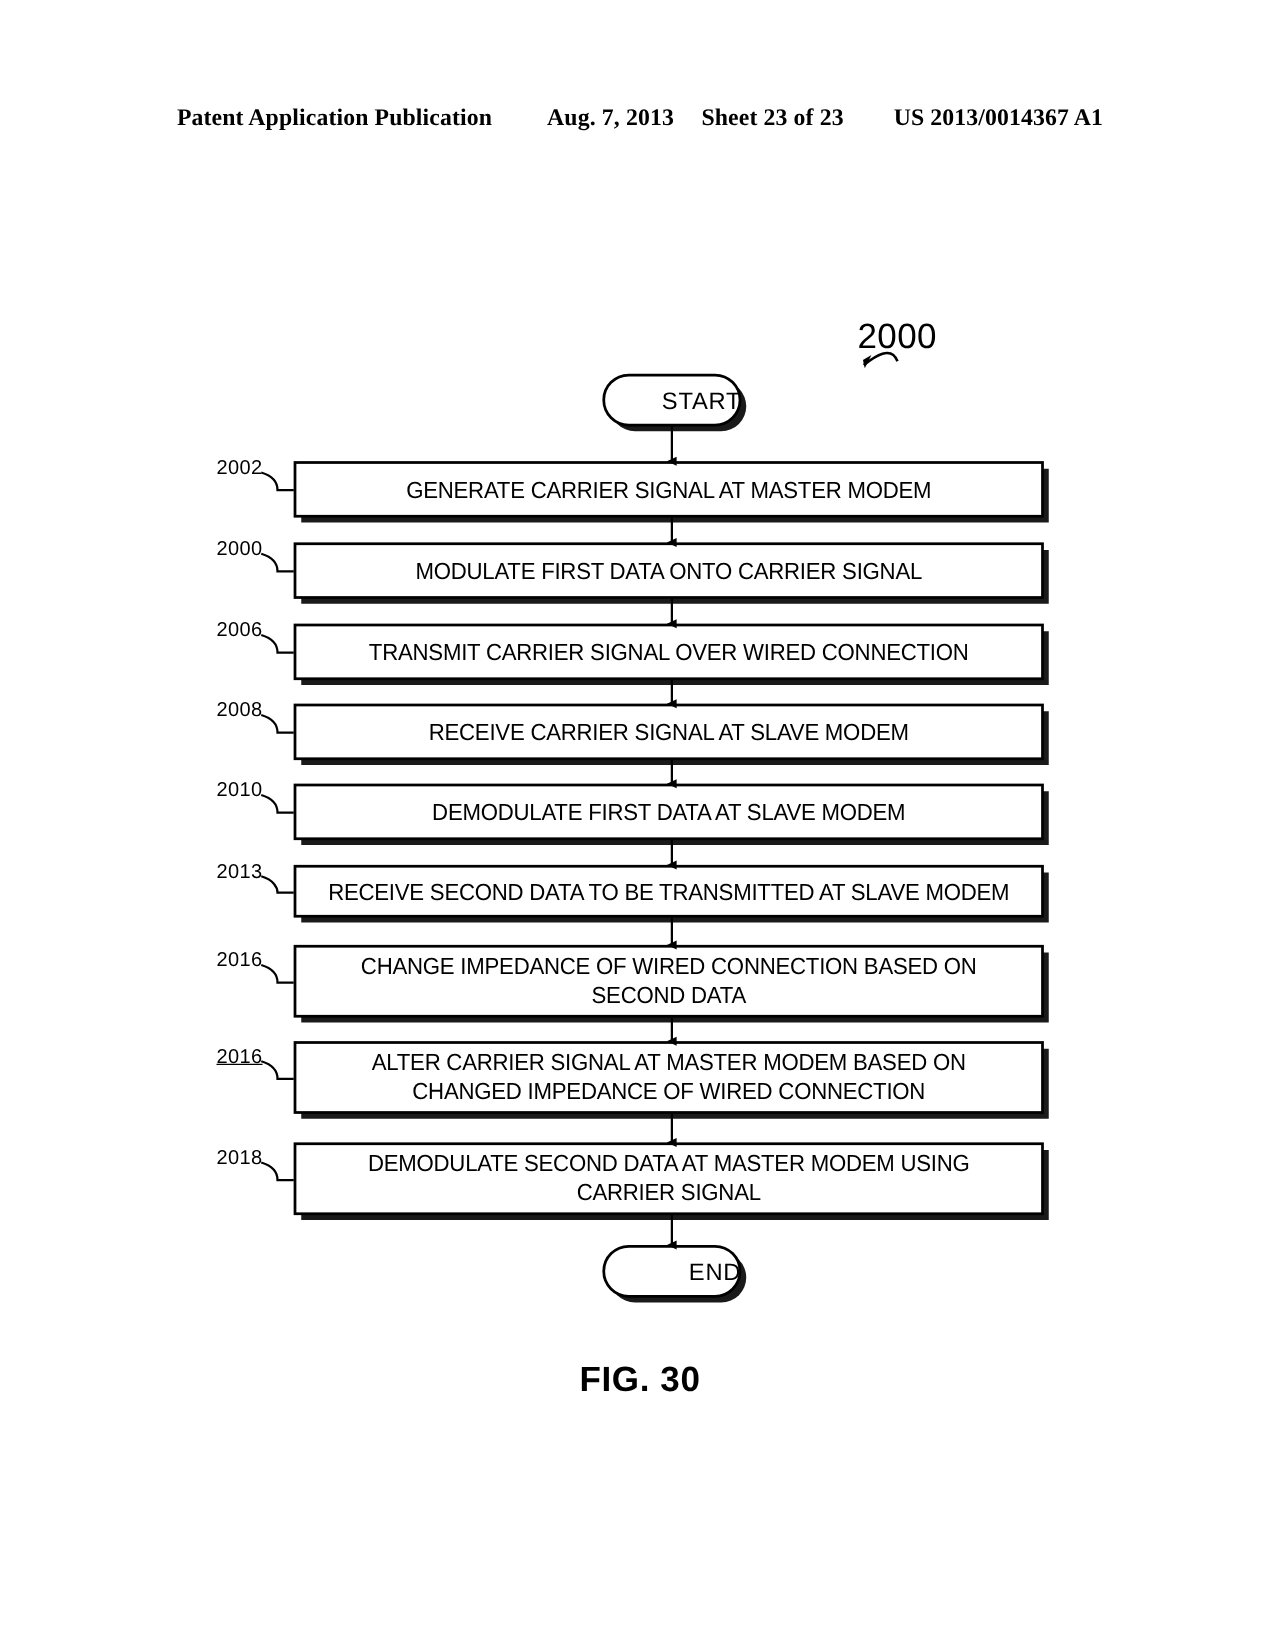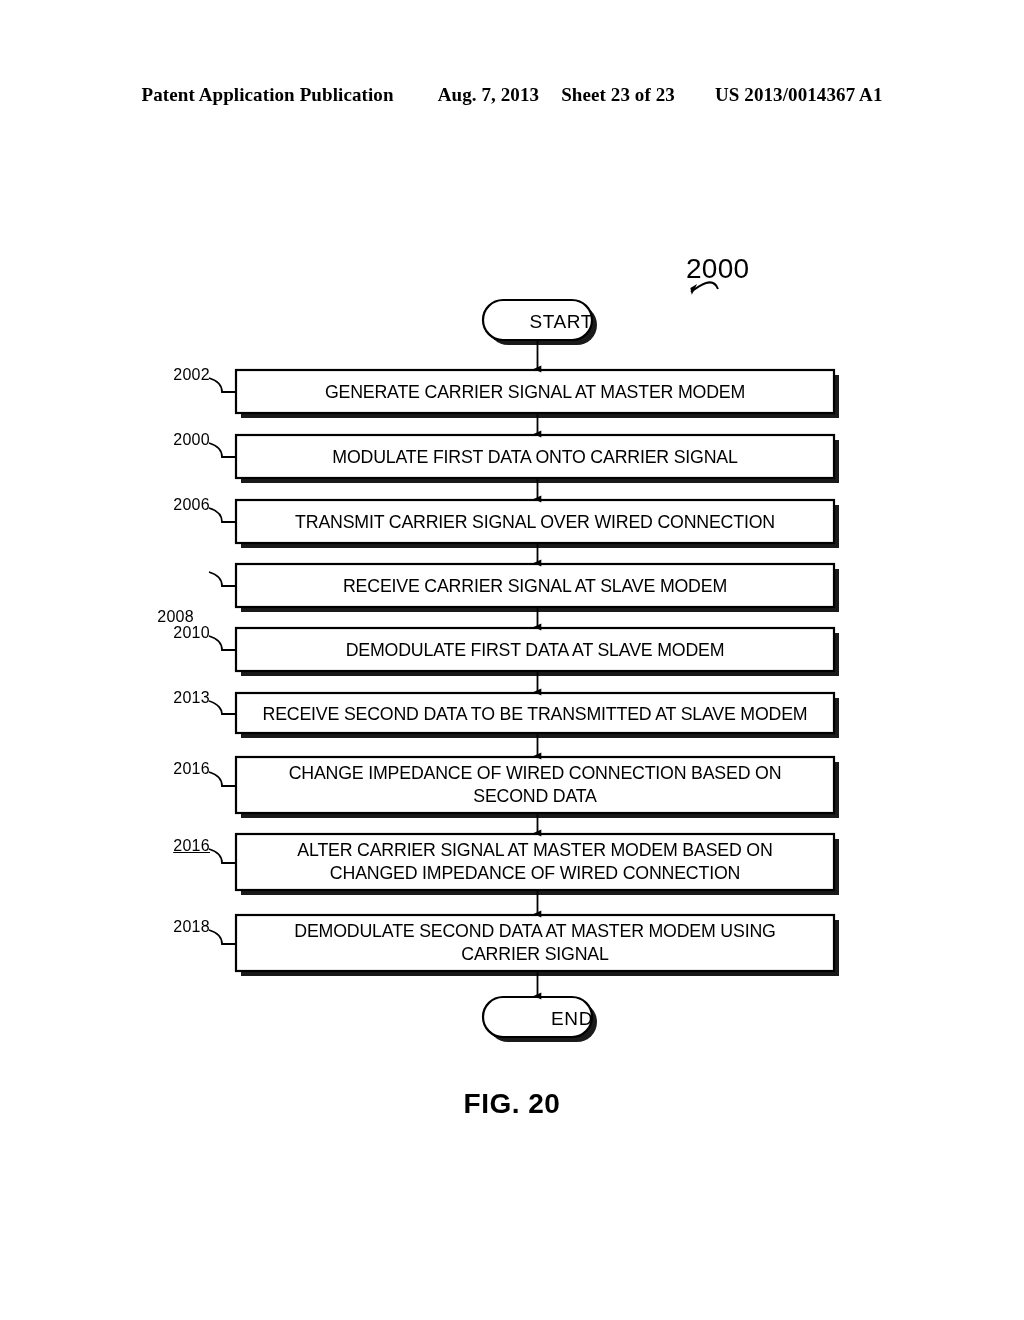--- a/index.html
+++ b/index.html
@@ -216,35 +216,35 @@
 
   <div class="ov term-label" style="left:483px; top:310px;">START</div>
 
   <div class="ov term-label" style="left:483px; top:1007px;">END</div>
 
   <div class="ov callout-num" style="left:686px; top:252px; width:70px; text-align:left;">2000</div>
 
   <div class="ov ref-num" style="left:140px; top:365px;">2002</div>
   <div class="ov ref-num" style="left:140px; top:430px;">2000</div>
   <div class="ov ref-num" style="left:140px; top:495px;">2006</div>
-  <div class="ov ref-num" style="left:124px; top:559px;margin-top:48px;">2008</div>
+  <div class="ov ref-num" style="left:140px; top:559px;">2008</div>
   <div class="ov ref-num" style="left:140px; top:623px;">2010</div>
   <div class="ov ref-num" style="left:140px; top:688px;">2013</div>
   <div class="ov ref-num" style="left:140px; top:759px;">2016</div>
   <div class="ov ref-num" style="left:140px; top:836px;text-decoration:underline;">2016</div>
   <div class="ov ref-num" style="left:140px; top:917px;">2018</div>
 
   <div class="ov box-label" style="top:381px;">GENERATE CARRIER SIGNAL AT MASTER MODEM</div>
   <div class="ov box-label" style="top:446px;">MODULATE FIRST DATA ONTO CARRIER SIGNAL</div>
   <div class="ov box-label" style="top:511px;">TRANSMIT CARRIER SIGNAL OVER WIRED CONNECTION</div>
   <div class="ov box-label" style="top:575px;">RECEIVE CARRIER SIGNAL AT SLAVE MODEM</div>
   <div class="ov box-label" style="top:639px;">DEMODULATE FIRST DATA AT SLAVE MODEM</div>
   <div class="ov box-label" style="top:703px;">RECEIVE SECOND DATA TO BE TRANSMITTED AT SLAVE MODEM</div>
   <div class="ov box-label" style="top:762px;">CHANGE IMPEDANCE OF WIRED CONNECTION BASED ON
 SECOND DATA</div>
   <div class="ov box-label" style="top:839px;">ALTER CARRIER SIGNAL AT MASTER MODEM BASED ON
 CHANGED IMPEDANCE OF WIRED CONNECTION</div>
   <div class="ov box-label" style="top:920px;">DEMODULATE SECOND DATA AT MASTER MODEM USING
 CARRIER SIGNAL</div>
 
-  <div class="fig-caption">FIG. 20</div>
+  <div class="fig-caption">FIG. 30</div>
 
 </div>
 
 </body></html>

